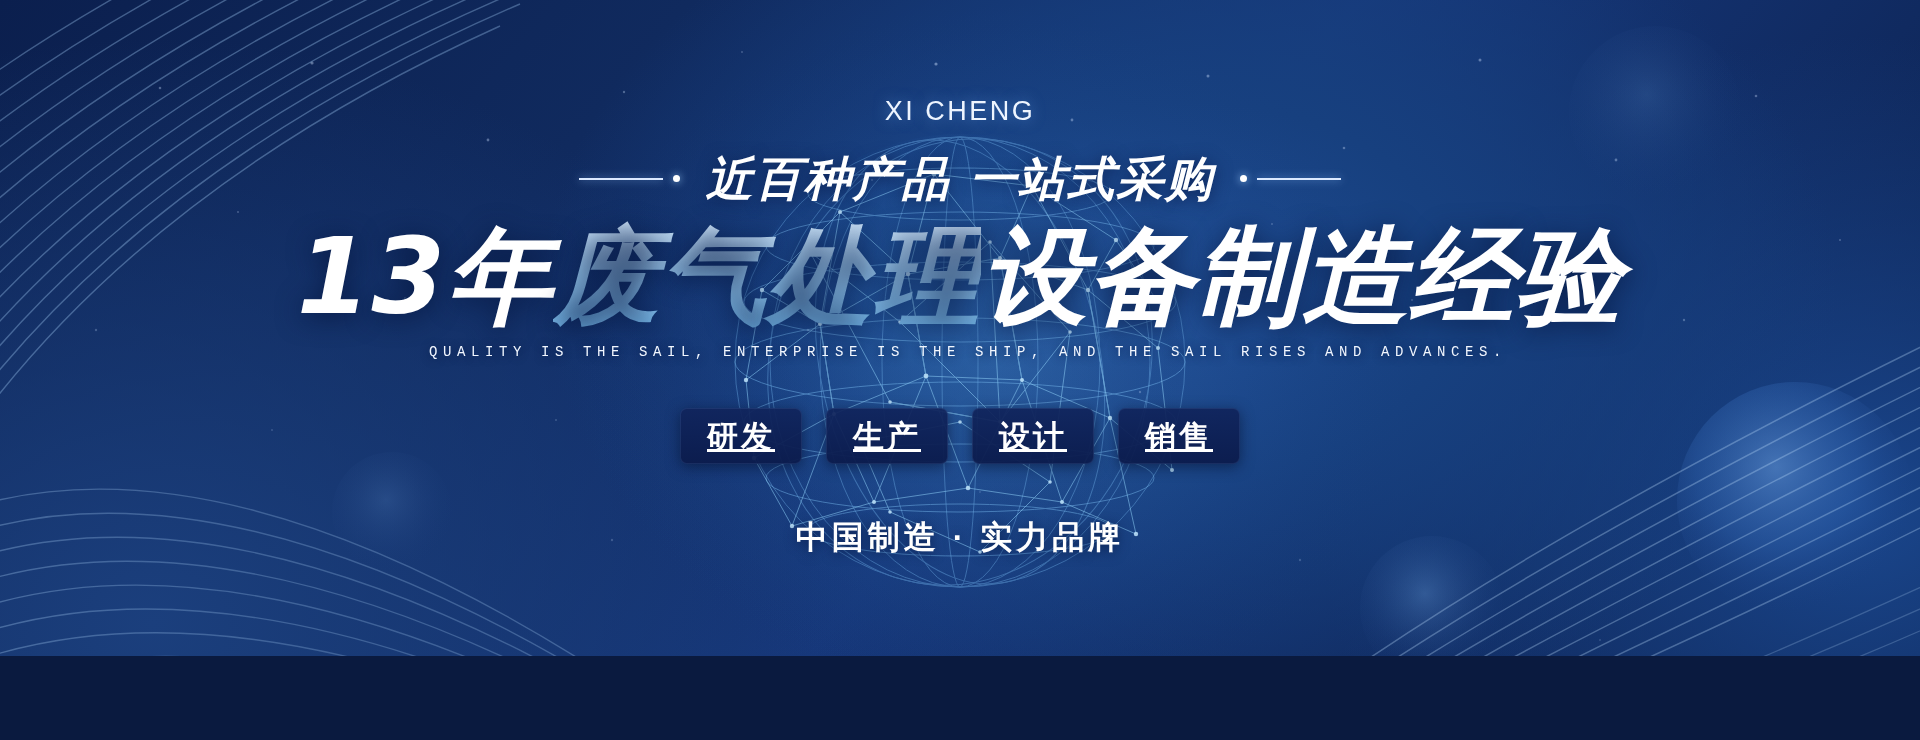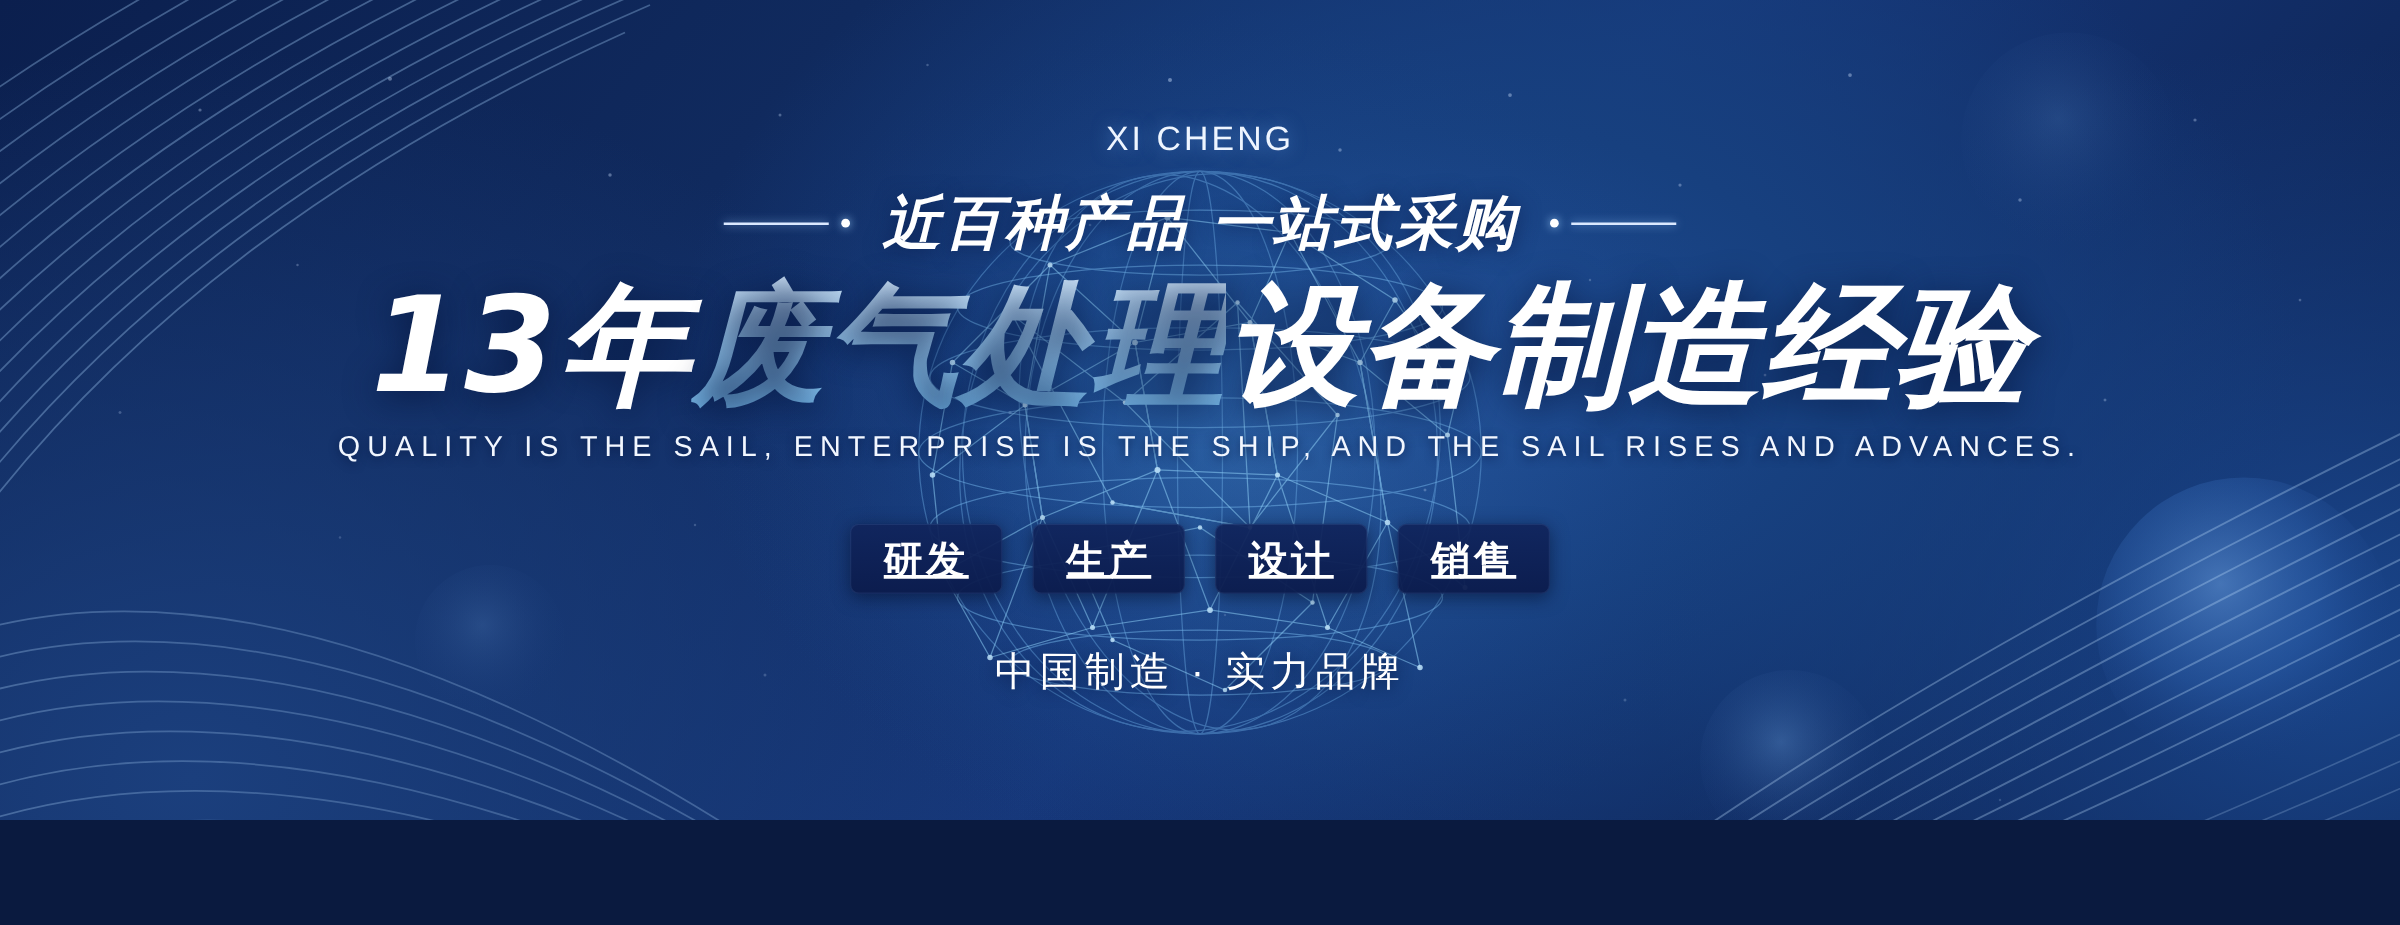--- a/index.html
+++ b/index.html
@@ -97,22 +97,22 @@
   .headline .accent {
     background: linear-gradient(180deg, #d9ecff 0%, #9fd0f5 45%, #6fb6ea 100%);
     -webkit-background-clip: text;
     background-clip: text;
     color: transparent;
     -webkit-text-fill-color: transparent;
   }
 
   .tagline-en {
     margin-top: 10px;
-    font-family: Liberation Sans, sans-serif;
-    font-size: 23px;
+    font-family: Liberation Mono, monospace;
+    font-size: 14px;
     letter-spacing: 5.6px;
     color: #f2f7ff;
     white-space: nowrap;
     text-shadow: 0 1px 8px rgba(8,26,70,.9);
     margin-left: 16px;
   }
 
   .tags {
     margin-top: 48px;
     display: flex;
@@ -132,23 +132,23 @@
     color: #ffffff;
     font-size: 31px;
     font-weight: 700;
     letter-spacing: 3px;
     line-height: 1;
     white-space: nowrap;
     text-decoration: underline;
   }
 
   .footline {
-    margin-top: 41px;
+    margin-top: 52px;
     font-size: 32px;
-    font-weight: 400;
+    font-weight: 700;
     color: #ffffff;
     letter-spacing: 4px;
     white-space: nowrap;
     text-shadow: 0 2px 12px rgba(8,26,70,.8);
   }
 </style>
 </head>
 <body>
 
 <div id="banner">

